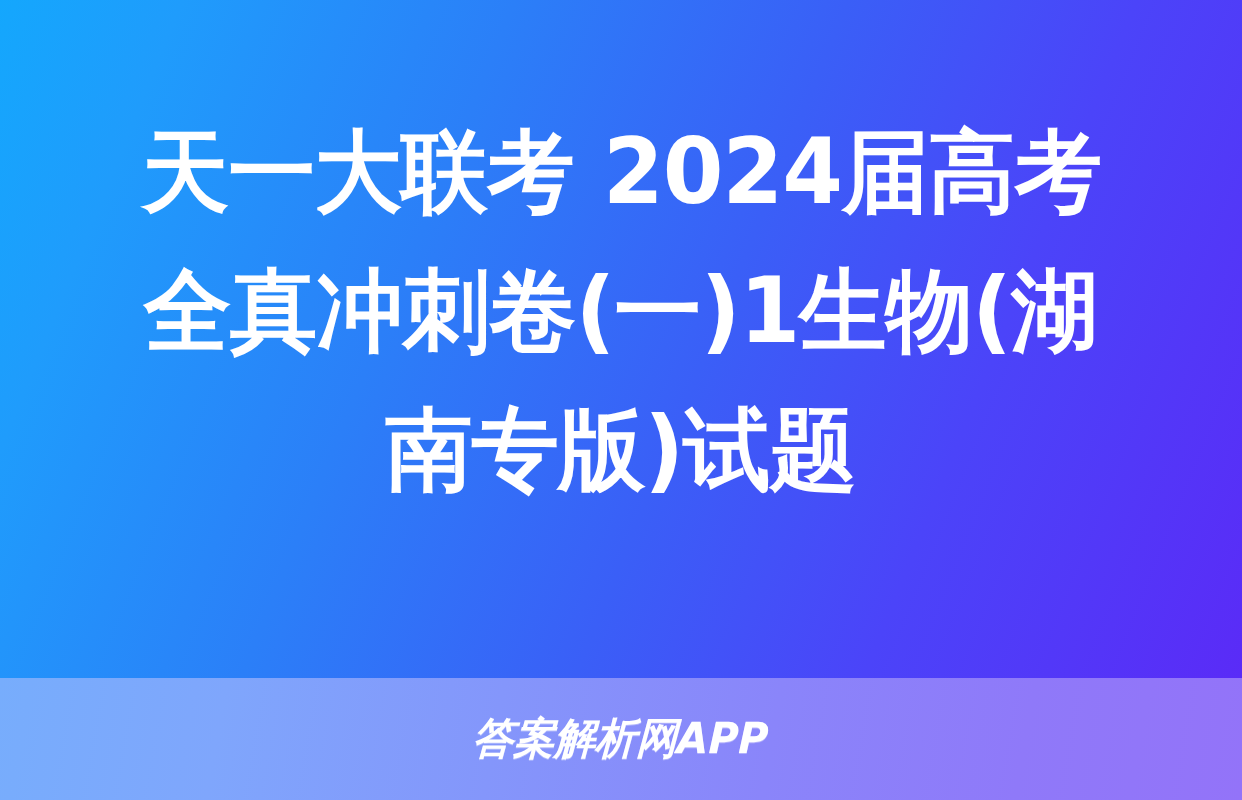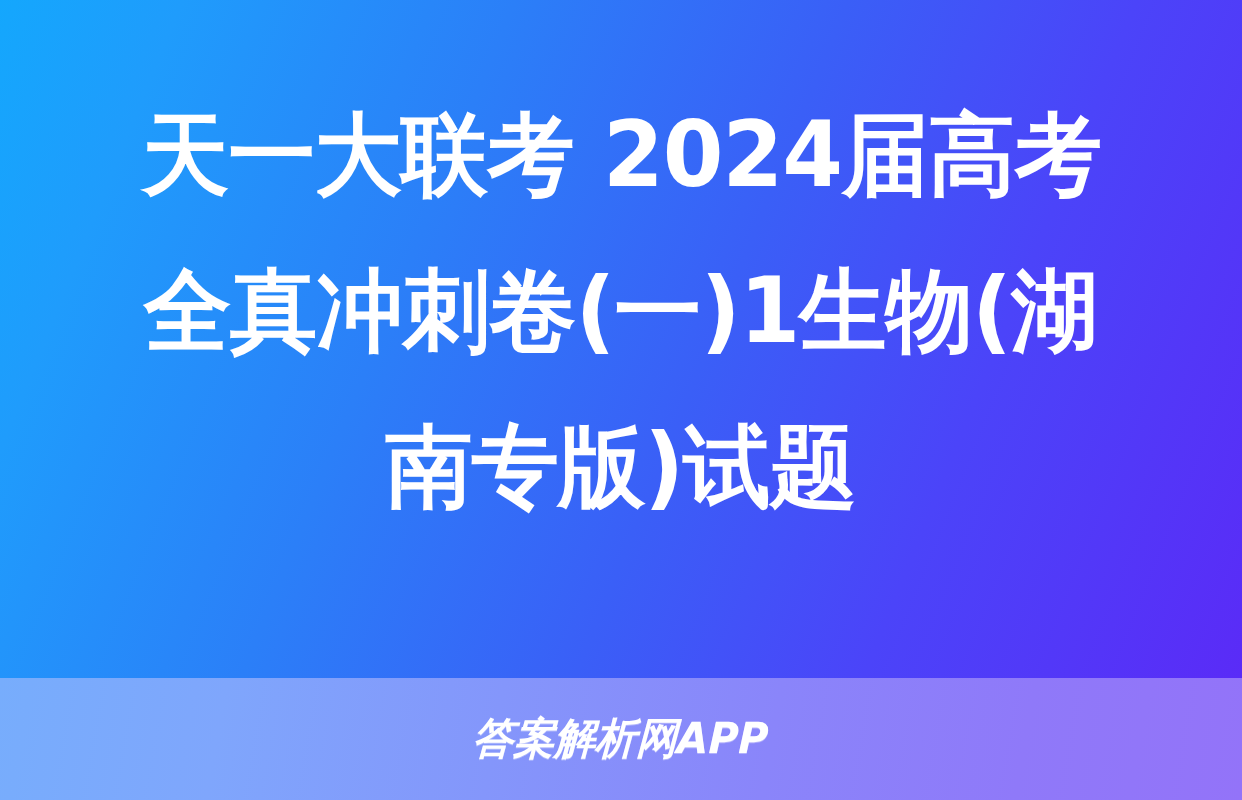--- a/index.html
+++ b/index.html
@@ -41,21 +41,20 @@
     top: 0;
     width: 1242px;
     height: 678px;
     display: flex;
     flex-direction: column;
     align-items: center;
     justify-content: center;
     box-sizing: border-box;
     padding: 0 48px 58px 48px;
     z-index: 3;
-    gap: 17px;
   }
 
   .title-line {
     color: #ffffff;
     font-size: 90px;
     line-height: 139px;
     font-weight: 700;
     letter-spacing: -1px;
     text-align: center;
     white-space: nowrap;

